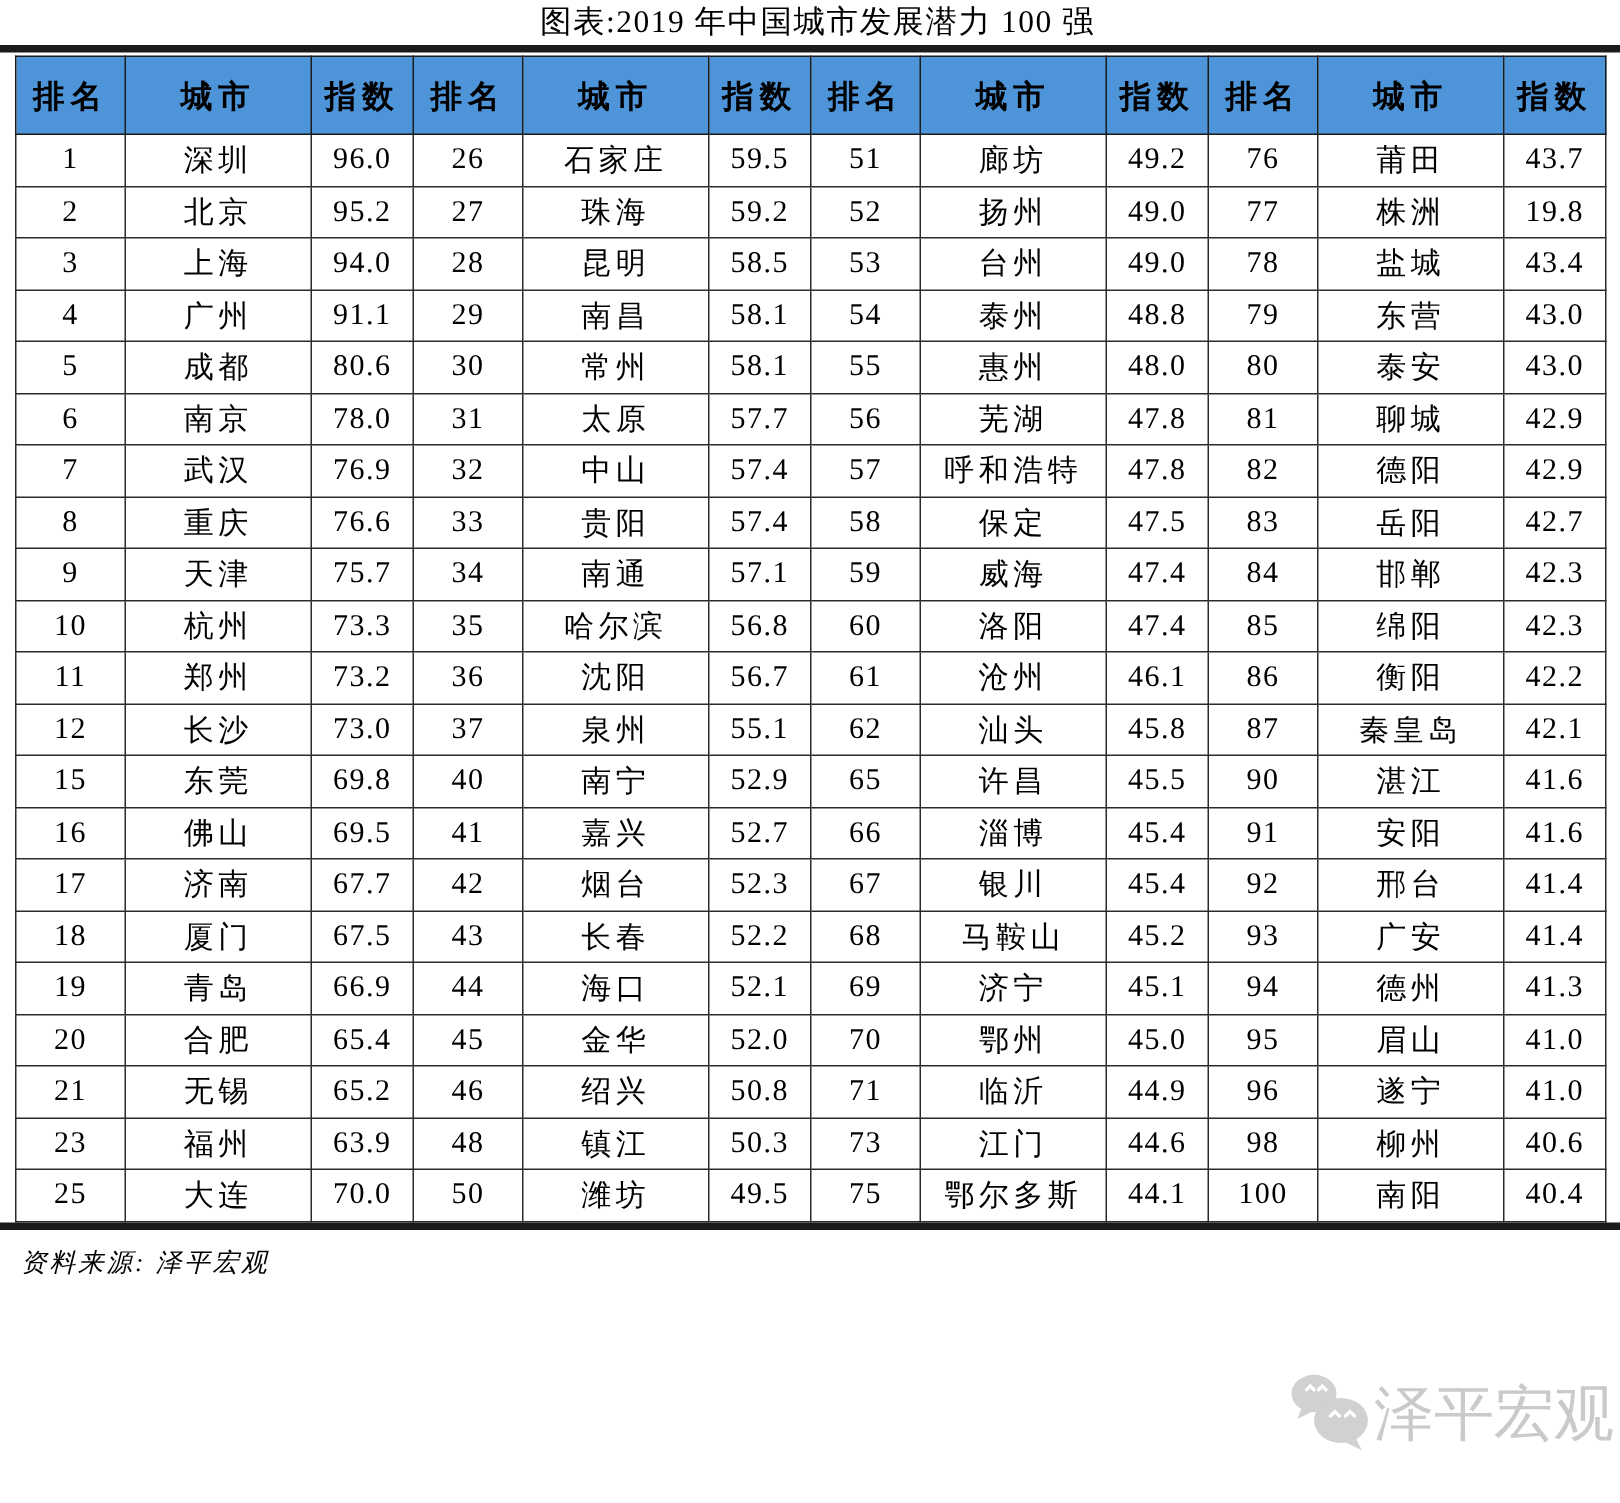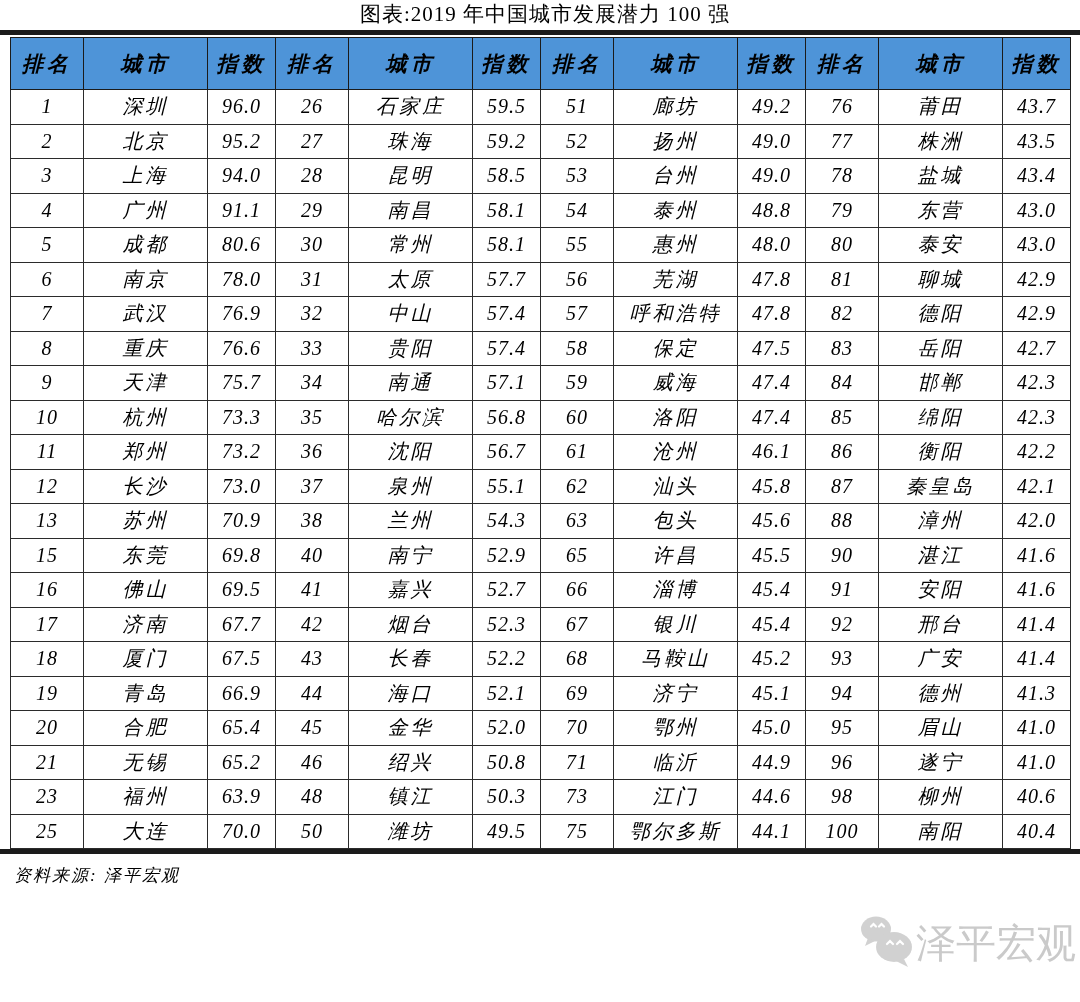--- a/index.html
+++ b/index.html
@@ -30,21 +30,20 @@
   .figure {
     border-top: 5px solid var(--line-dark);
     border-bottom: 5px solid var(--line-dark);
     padding: 2px 10px 0 10px;
   }
   table.rank-table {
     width: 1060px;
     table-layout: fixed;
     border-collapse: collapse;
     border: 1.5px solid var(--line-dark);
-    font-style: italic;
   }
   .rank-table col.col-rank  { width: 73px; }
   .rank-table col.col-city  { width: 124px; }
   .rank-table col.col-index { width: 68px; }
   .rank-table th {
     background: var(--header-bg);
     border: 1.5px solid var(--line-dark);
     height: 52px;
     font-size: 21px;
     font-weight: bold;
@@ -151,21 +150,21 @@
           <td class="city-cell">北京</td>
           <td class="index-cell">95.2</td>
           <td class="rank-cell">27</td>
           <td class="city-cell">珠海</td>
           <td class="index-cell">59.2</td>
           <td class="rank-cell">52</td>
           <td class="city-cell">扬州</td>
           <td class="index-cell">49.0</td>
           <td class="rank-cell">77</td>
           <td class="city-cell">株洲</td>
-          <td class="index-cell">43.5</td>
+          <td class="index-cell">19.8</td>
         </tr>
         <tr>
           <td class="rank-cell">3</td>
           <td class="city-cell">上海</td>
           <td class="index-cell">94.0</td>
           <td class="rank-cell">28</td>
           <td class="city-cell">昆明</td>
           <td class="index-cell">58.5</td>
           <td class="rank-cell">53</td>
           <td class="city-cell">台州</td>
@@ -292,34 +291,20 @@
           <td class="index-cell">73.0</td>
           <td class="rank-cell">37</td>
           <td class="city-cell">泉州</td>
           <td class="index-cell">55.1</td>
           <td class="rank-cell">62</td>
           <td class="city-cell">汕头</td>
           <td class="index-cell">45.8</td>
           <td class="rank-cell">87</td>
           <td class="city-cell">秦皇岛</td>
           <td class="index-cell">42.1</td>
-        </tr>
-        <tr>
-          <td class="rank-cell">13</td>
-          <td class="city-cell">苏州</td>
-          <td class="index-cell">70.9</td>
-          <td class="rank-cell">38</td>
-          <td class="city-cell">兰州</td>
-          <td class="index-cell">54.3</td>
-          <td class="rank-cell">63</td>
-          <td class="city-cell">包头</td>
-          <td class="index-cell">45.6</td>
-          <td class="rank-cell">88</td>
-          <td class="city-cell">漳州</td>
-          <td class="index-cell">42.0</td>
         </tr>
         <tr>
           <td class="rank-cell">15</td>
           <td class="city-cell">东莞</td>
           <td class="index-cell">69.8</td>
           <td class="rank-cell">40</td>
           <td class="city-cell">南宁</td>
           <td class="index-cell">52.9</td>
           <td class="rank-cell">65</td>
           <td class="city-cell">许昌</td>

